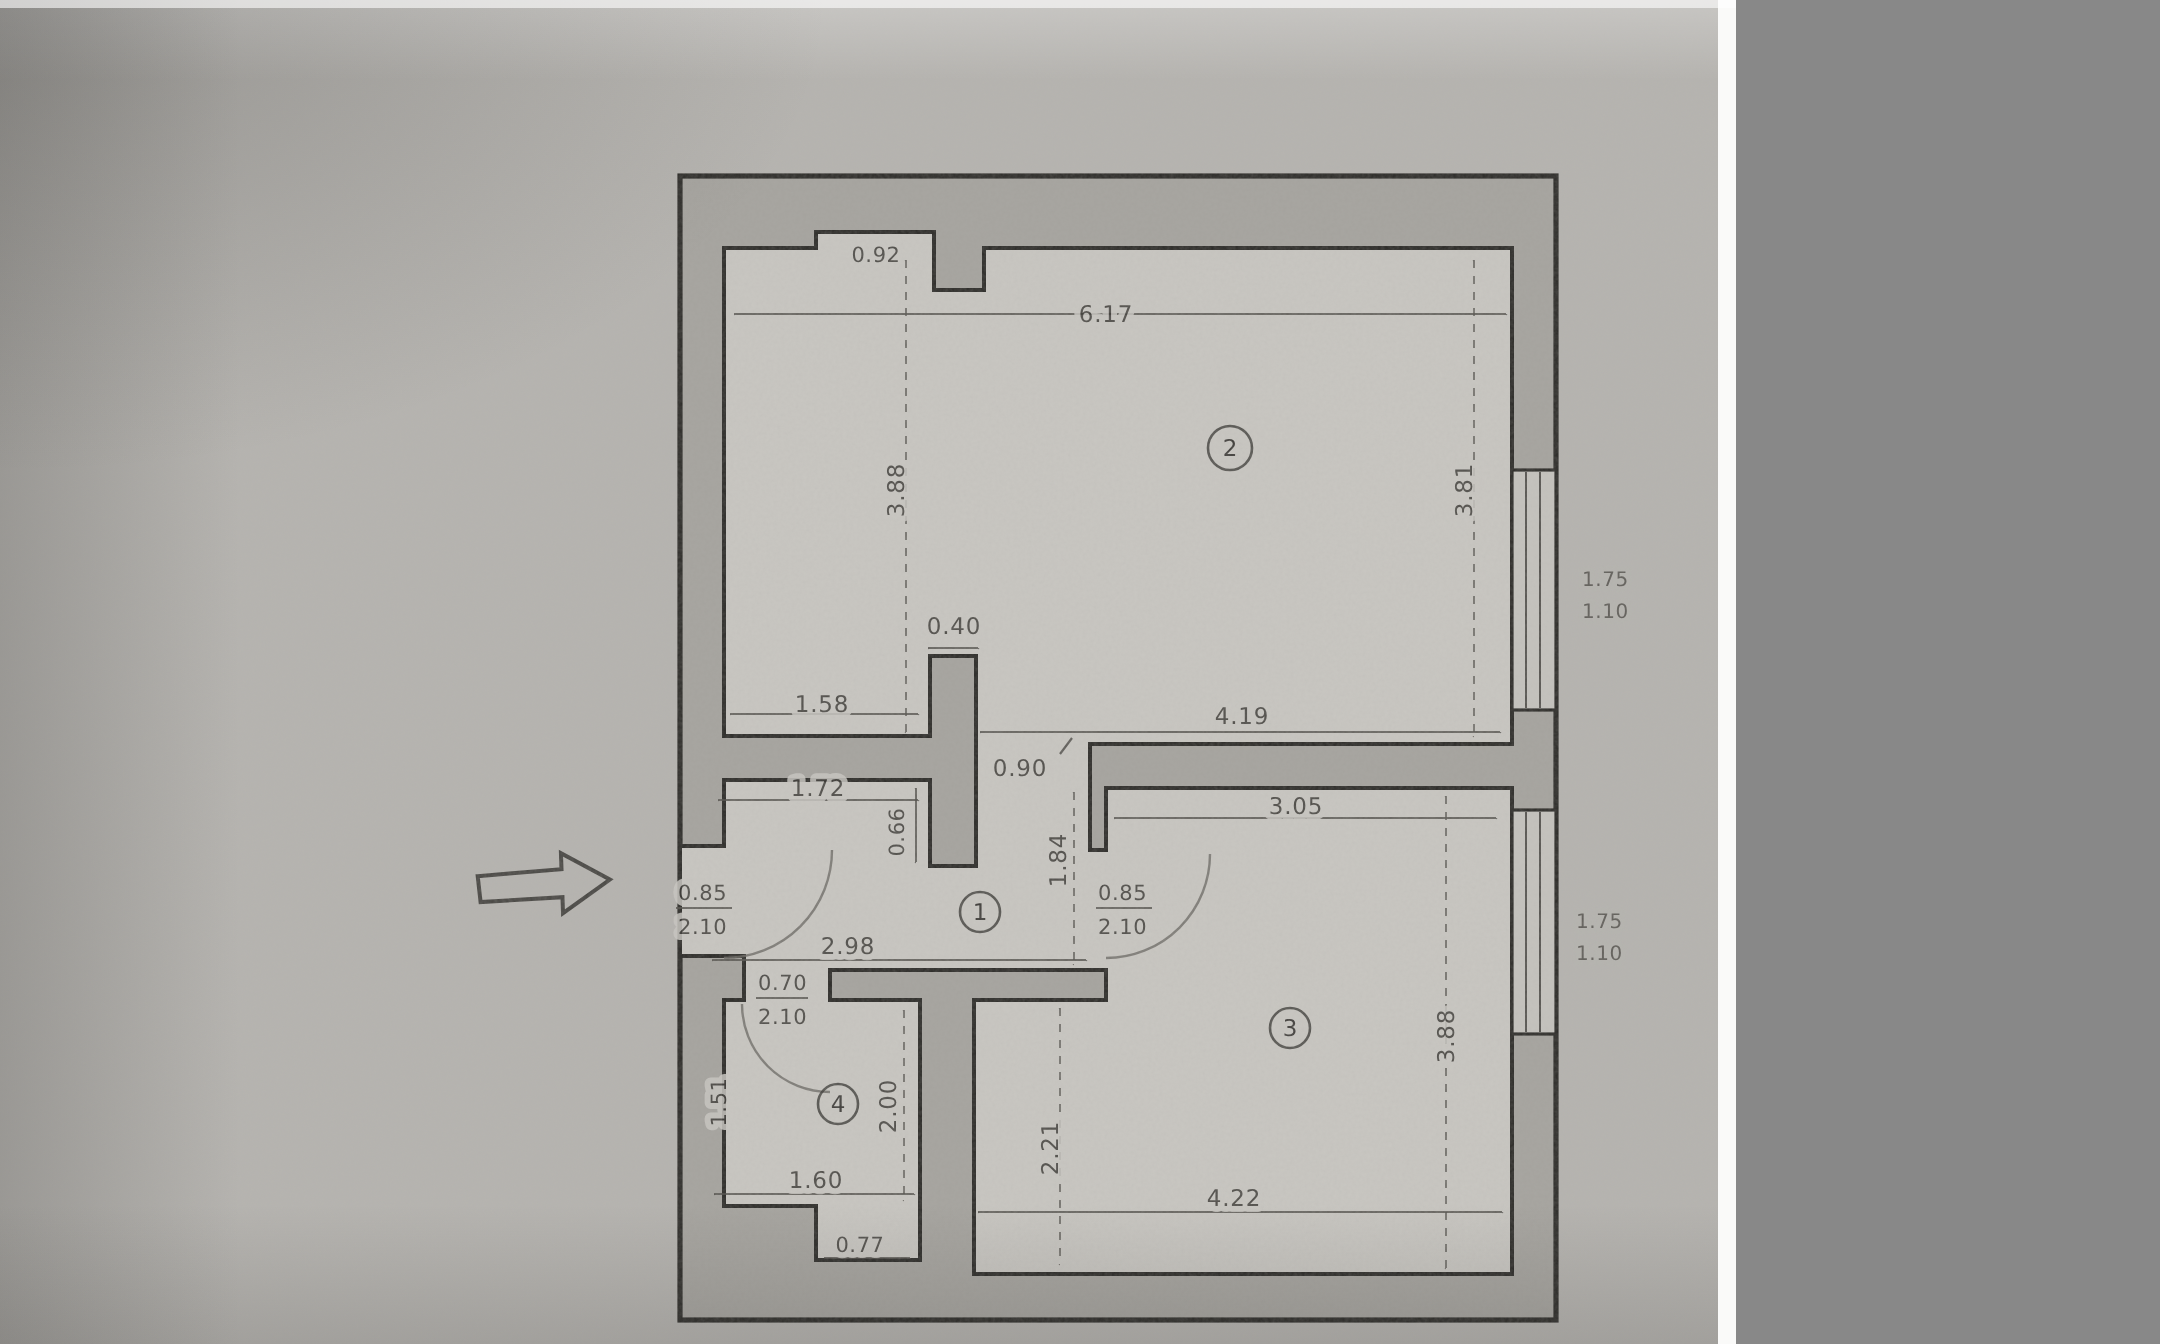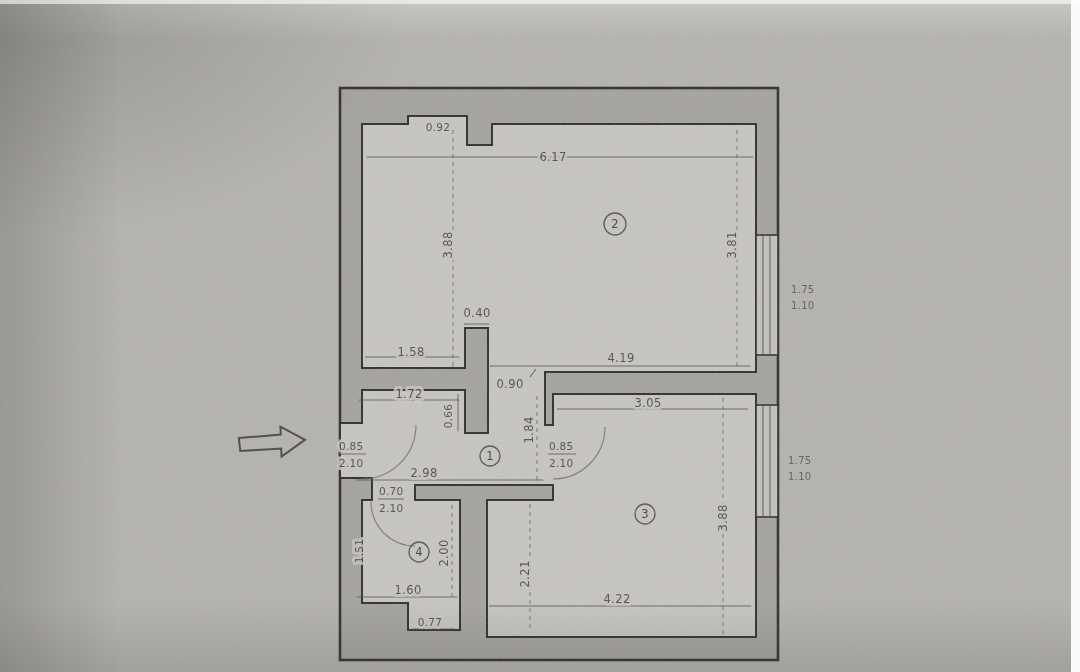--- a/index.html
+++ b/index.html
@@ -1,16 +1,16 @@
 <!DOCTYPE html>
 <html><head>
 <meta charset="utf-8">
 <style>
   html,body{margin:0;padding:0;background:#888;}
-  #stage{position:relative;width:1080px;height:672px;overflow:hidden;
+  #stage{position:relative;width:868px;height:672px;overflow:hidden;
          background:#b6b4b0;font-family:"DejaVu Sans",sans-serif;}
   #plan-svg{position:absolute;left:0;top:0;filter:blur(.3px);}
   
   .shade{position:absolute;pointer-events:none;}
   #shade-left{left:0;top:0;width:120px;height:672px;
     background:linear-gradient(90deg,rgba(45,44,42,.20),rgba(45,44,42,0));}
   #shade-topleft{left:0;top:0;width:420px;height:240px;
     background:radial-gradient(ellipse at 0% 0%,rgba(40,39,37,.22),rgba(40,39,37,0) 70%);}
   #shade-bottom{left:0;bottom:0;width:1080px;height:70px;
     background:linear-gradient(0deg,rgba(45,44,42,.14),rgba(45,44,42,0));}

